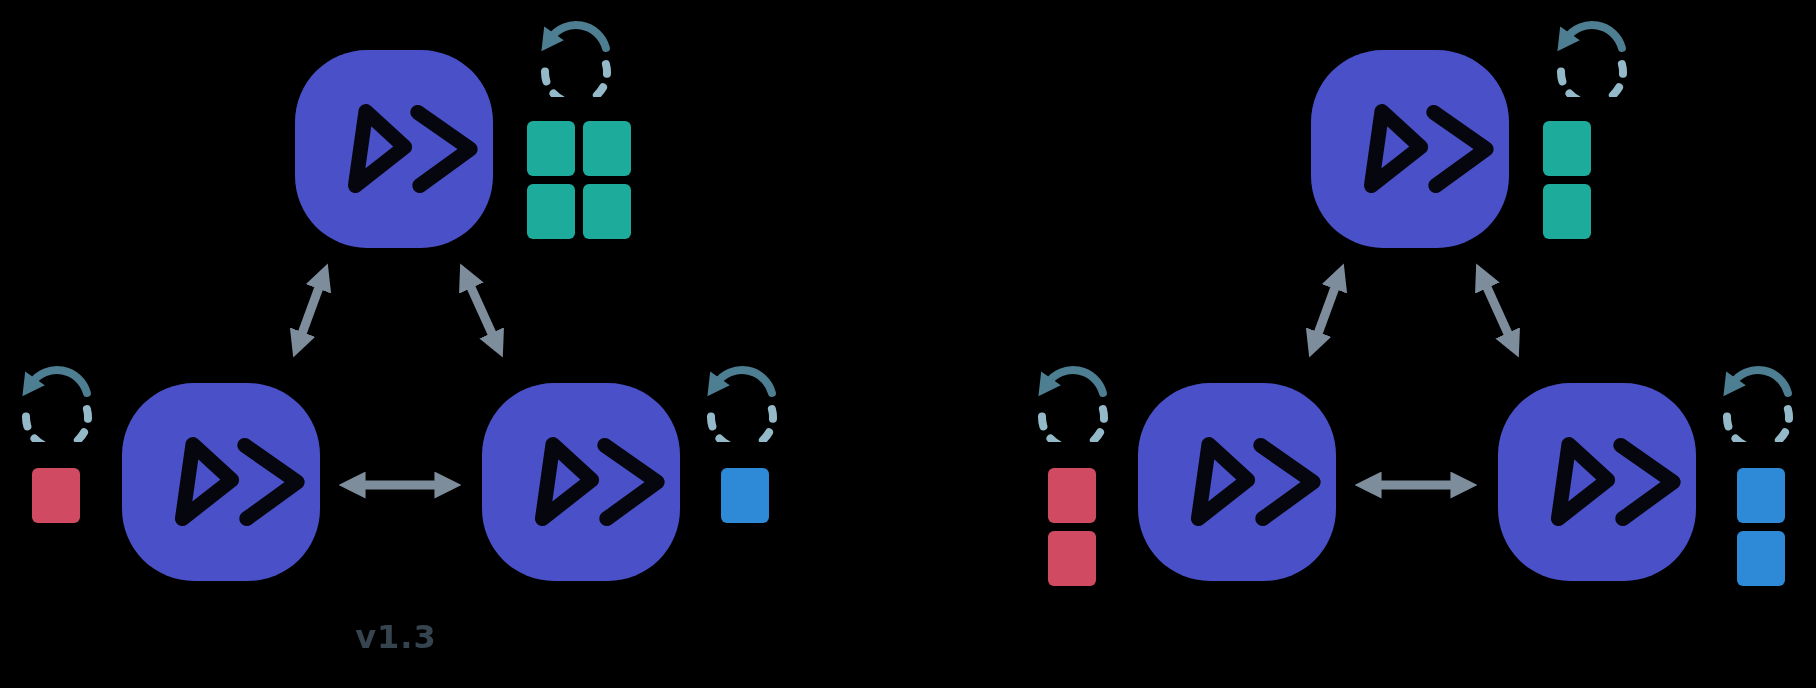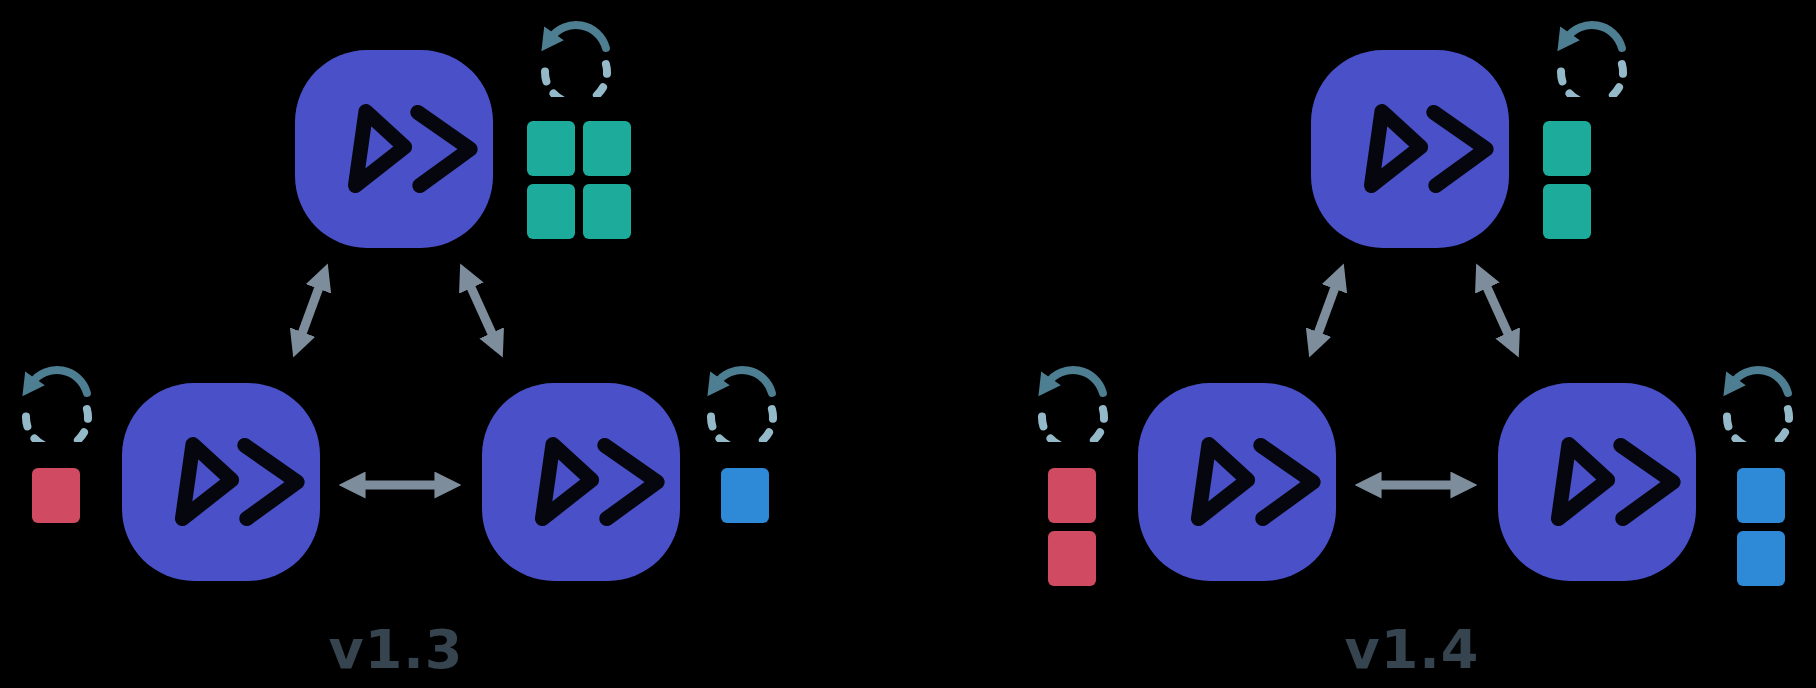--- a/index.html
+++ b/index.html
@@ -43,21 +43,21 @@
   .shards-top   { left: 527px; top: 121px; }
   .shards-left  { left: 32px;  top: 468px; }
   .shards-right { left: 721px; top: 468px; }
   .shard { width: 48px; height: 55px; border-radius: 6px; }
 
   .version-label {
     position: absolute;
     left: 396px; top: 618px;
     transform: translateX(-50%);
     color: var(--c-label);
-    font-size: 54px;
+    font-size: 32px;
     font-weight: 700;
     letter-spacing: 1px;
   }
 </style>
 </head>
 <body>
 
 <svg width="0" height="0" style="position:absolute" aria-hidden="true">
   <defs>
     <marker id="ah" viewBox="0 0 10 10" refX="6.5" refY="5" markerWidth="3" markerHeight="3" orient="auto-start-reverse">
@@ -165,16 +165,15 @@
       </div>
     <div class="shards shards-left" style="width: 48px;">
         <div class="shard" style="background: var(--c-red);"></div>
         <div class="shard" style="background: var(--c-red);"></div>
       </div>
     <div class="shards shards-right" style="width: 48px;">
         <div class="shard" style="background: var(--c-blue);"></div>
         <div class="shard" style="background: var(--c-blue);"></div>
       </div>
 
-    <div class="version-label">v1.4</div>
   </section>
 
 </div>
 
 </body></html>

